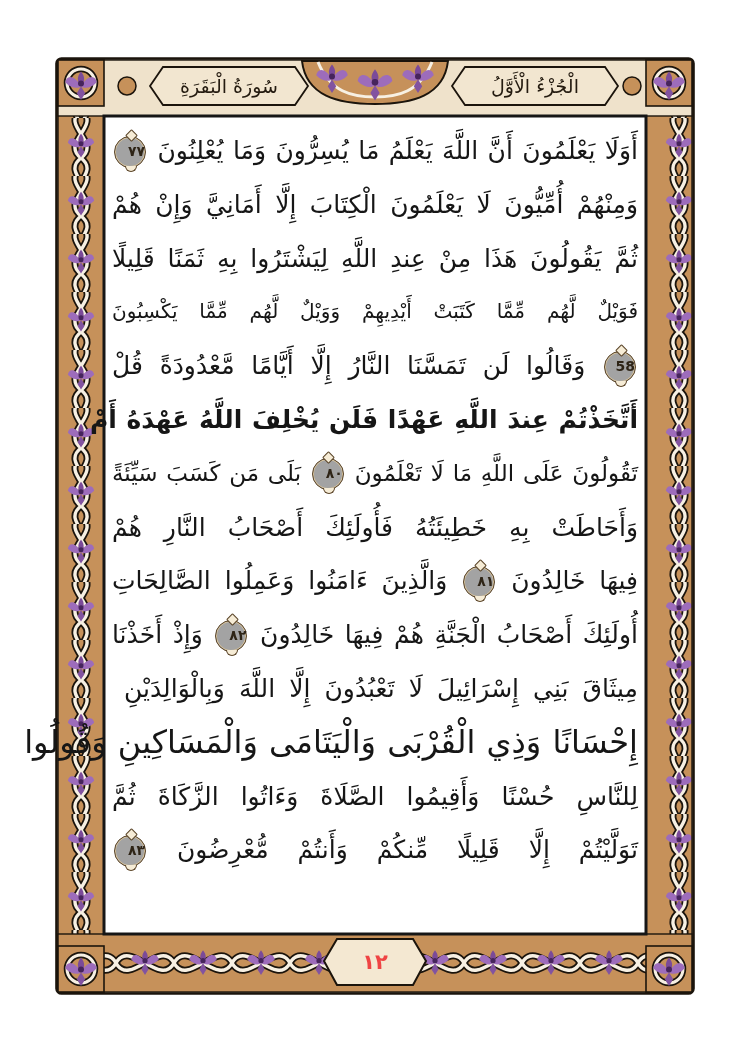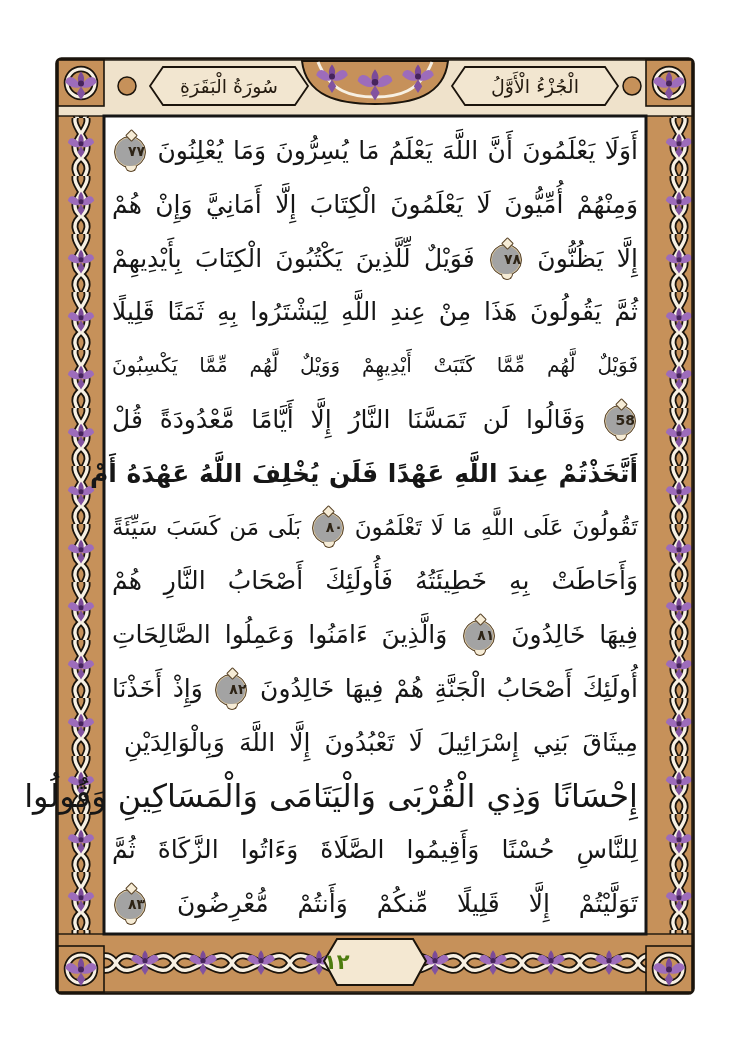--- a/index.html
+++ b/index.html
@@ -42,22 +42,22 @@
   }
   .ayah::after{ 
     content:"";position:absolute;bottom:-5px;left:50%;margin-left:-5px;
     width:10px;height:5px;background:#f6ecd6;border:1px solid #5a4428;
     border-top:none;border-radius:0 0 8px 8px;
   }
 
   
   .page-number{
     position:absolute;left:324px;top:945px;width:102px;height:34px;
-    line-height:34px;text-align:left;font-size:21px;font-weight:bold;
-    color:#4d7c0f;direction:rtl;
+    line-height:34px;text-align:center;font-size:21px;font-weight:bold;
+    color:#ef4444;direction:rtl;
   }
 </style>
 </head>
 <body>
 
 <div class="page">
 
   <svg class="border-svg" width="750" height="1043" viewBox="0 0 750 1043" aria-hidden="true">
     <defs>
       <g id="flower">
@@ -119,21 +119,20 @@
 
     <rect x="104" y="116" width="542" height="818" fill="#ffffff" stroke="#161616" stroke-width="3"></rect>
   </svg>
 
   <div class="hdr-label hdr-surah">سُورَةُ الْبَقَرَةِ</div>
   <div class="hdr-label hdr-juz">الْجُزْءُ الْأَوَّلُ</div>
 
   <div class="text-area" id="text-area">
       <div class="line" style="font-size: 25px;"><span class="txt">أَوَلَا يَعْلَمُونَ أَنَّ اللَّهَ يَعْلَمُ مَا يُسِرُّونَ وَمَا يُعْلِنُونَ</span> <span class="ayah">٧٧</span> </div>
       <div class="line" style="font-size: 25px;"><span class="txt">وَمِنْهُمْ أُمِّيُّونَ لَا يَعْلَمُونَ الْكِتَابَ إِلَّا أَمَانِيَّ وَإِنْ هُمْ</span> </div>
-      <div class="line" style="font-size: 25px;"><span class="txt">إِلَّا يَظُنُّونَ</span> <span class="ayah">٧٨</span> <span class="txt">فَوَيْلٌ لِّلَّذِينَ يَكْتُبُونَ الْكِتَابَ بِأَيْدِيهِمْ</span> </div>
       <div class="line" style="font-size: 25px;"><span class="txt">ثُمَّ يَقُولُونَ هَذَا مِنْ عِندِ اللَّهِ لِيَشْتَرُوا بِهِ ثَمَنًا قَلِيلًا</span> </div>
       <div class="line" style="font-size: 20px;"><span class="txt">فَوَيْلٌ لَّهُم مِّمَّا كَتَبَتْ أَيْدِيهِمْ وَوَيْلٌ لَّهُم مِّمَّا يَكْسِبُونَ</span> </div>
       <div class="line" style="font-size: 25px;"><span class="ayah">58</span> <span class="txt">وَقَالُوا لَن تَمَسَّنَا النَّارُ إِلَّا أَيَّامًا مَّعْدُودَةً قُلْ</span> </div>
       <div class="line" style="font-size: 25px; font-weight: bold;"><span class="txt">أَتَّخَذْتُمْ عِندَ اللَّهِ عَهْدًا فَلَن يُخْلِفَ اللَّهُ عَهْدَهُ أَمْ</span> </div>
       <div class="line" style="font-size: 23px;"><span class="txt">تَقُولُونَ عَلَى اللَّهِ مَا لَا تَعْلَمُونَ</span> <span class="ayah">٨٠</span> <span class="txt">بَلَى مَن كَسَبَ سَيِّئَةً</span> </div>
       <div class="line" style="font-size: 25px;"><span class="txt">وَأَحَاطَتْ بِهِ خَطِيئَتُهُ فَأُولَئِكَ أَصْحَابُ النَّارِ هُمْ</span> </div>
       <div class="line" style="font-size: 25px;"><span class="txt">فِيهَا خَالِدُونَ</span> <span class="ayah">٨١</span> <span class="txt">وَالَّذِينَ ءَامَنُوا وَعَمِلُوا الصَّالِحَاتِ</span> </div>
       <div class="line" style="font-size: 25px;"><span class="txt">أُولَئِكَ أَصْحَابُ الْجَنَّةِ هُمْ فِيهَا خَالِدُونَ</span> <span class="ayah">٨٢</span> <span class="txt">وَإِذْ أَخَذْنَا</span> </div>
       <div class="line" style="font-size: 25px; margin-left: 12px;"><span class="txt">مِيثَاقَ بَنِي إِسْرَائِيلَ لَا تَعْبُدُونَ إِلَّا اللَّهَ وَبِالْوَالِدَيْنِ</span> </div>
       <div class="line" style="font-size: 32px;"><span class="txt">إِحْسَانًا وَذِي الْقُرْبَى وَالْيَتَامَى وَالْمَسَاكِينِ وَقُولُوا</span> </div>

